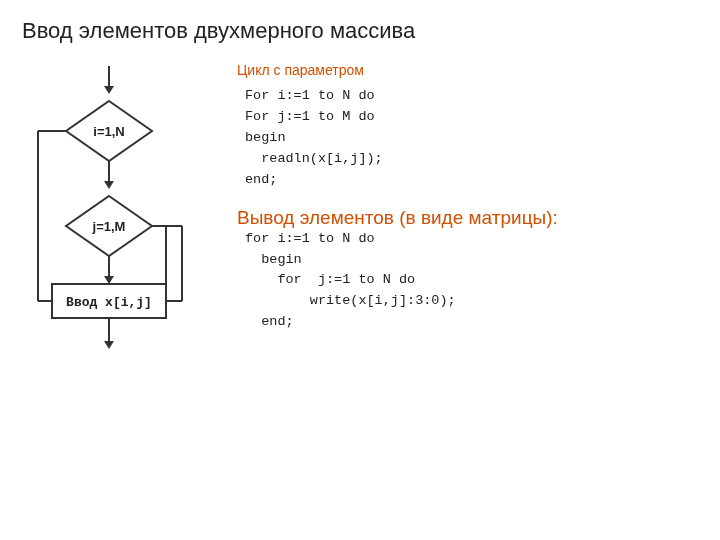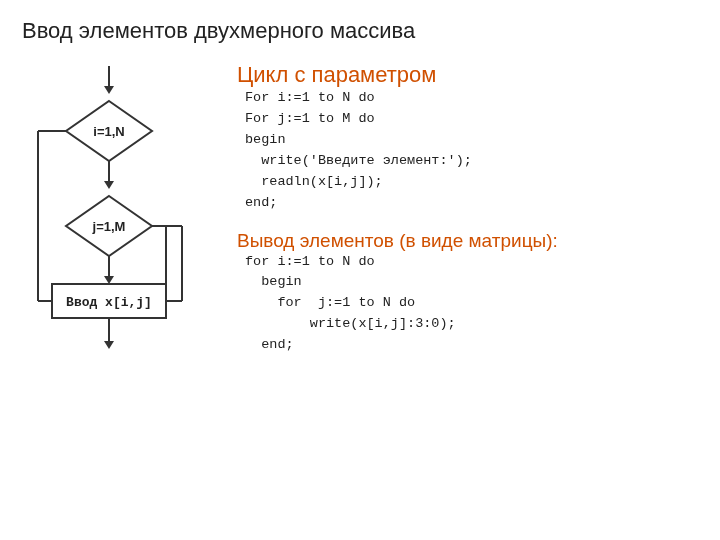--- a/index.html
+++ b/index.html
@@ -38,24 +38,24 @@
     .fc-svg {
       display: block;
     }
 
     
     .right-panel {
       flex: 1;
     }
 
     .section-title {
-      font-size: 22px;
+      font-size: 14px;
       color: #d05000;
       font-family: Arial, sans-serif;
-      margin-bottom: 0;
+      margin-bottom: 8px;
       font-weight: normal;
     }
 
     .code-block {
       font-family: 'Courier New', monospace;
       font-size: 13.5px;
       color: #222;
       line-height: 1.55;
       margin-bottom: 16px;
       padding-left: 8px;
@@ -128,21 +128,20 @@
   </div>
 
   <div class="right-panel">
 
     <div class="section1">
       <h2 class="section-title">Цикл с параметром</h2>
       <div class="code-block">
         <span class="code-line">For i:=1 to N do</span>
         <span class="code-line">For j:=1 to M do</span>
         <span class="code-line">begin</span>
-        <span class="code-line">  write('Введите элемент:');</span>
         <span class="code-line">  readln(x[i,j]);</span>
         <span class="code-line">end;</span>
       </div>
     </div>
 
     <div class="section2">
       <h2 class="section-title2">Вывод элементов (в виде матрицы):</h2>
       <div class="code-block2">
         <span class="code-line">for i:=1 to N do</span>
         <span class="code-line">  begin</span>

